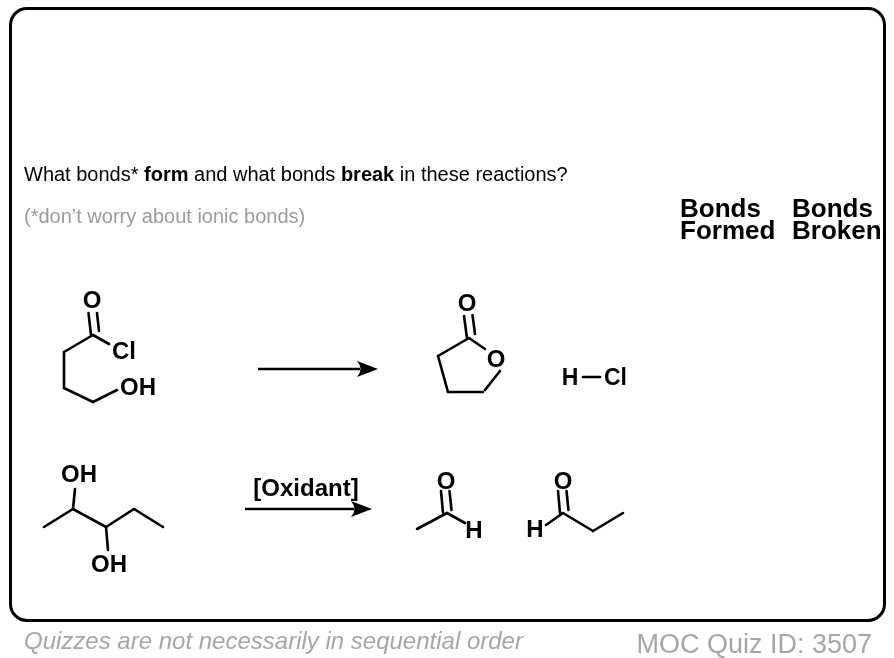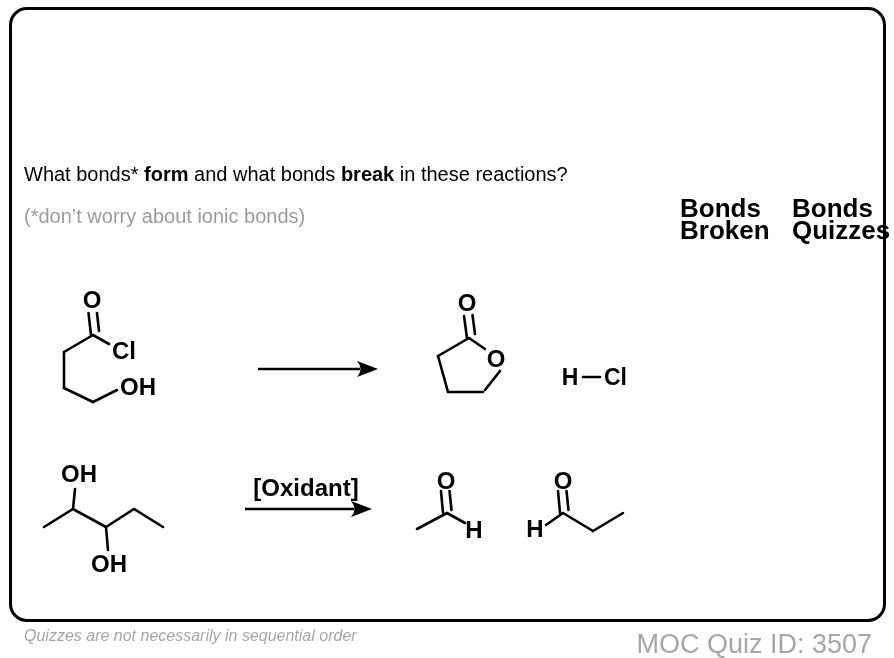--- a/index.html
+++ b/index.html
@@ -72,21 +72,21 @@
   .oxidant-label {
     font-family: "Liberation Sans", sans-serif;
     font-weight: normal;
     font-size: 20px;
     fill: #000;
   }
 
   .footer-note {
     position: absolute;
     left: 24px; top: 627px;
-    font-size: 16px;
+    font-size: 24px;
     font-style: italic;
     color: #a6a6a6;
     white-space: nowrap;
   }
   .footer-id {
     position: absolute;
     right: 22px; top: 629px;
     font-size: 27px;
     color: #a6a6a6;
     white-space: nowrap;
@@ -100,25 +100,25 @@
   <div class="quiz-box"></div>
 
   <div class="question">
     <span>What bonds* </span><b>form</b><span> and what bonds </span><b>break</b><span> in these reactions?</span>
   </div>
 
   <div class="footnote">(*don’t worry about ionic bonds)</div>
 
   <div class="col-header formed">
     <span class="hline">Bonds</span>
-    <span class="hline">Broken</span>
+    <span class="hline">Formed</span>
   </div>
   <div class="col-header broken">
     <span class="hline">Bonds</span>
-    <span class="hline">Quizzes</span>
+    <span class="hline">Broken</span>
   </div>
 
   <svg class="mol" style="left:40px; top:283px;" width="130" height="130">
     <line class="bond" x1="48.5" y1="30" x2="51" y2="52"></line>
     <line class="bond" x1="57" y1="30" x2="59" y2="48"></line>
     <line class="bond" x1="53" y1="52" x2="69" y2="61"></line>
     <line class="bond" x1="53" y1="52" x2="24" y2="69"></line>
     <line class="bond" x1="24" y1="69" x2="24" y2="105"></line>
     <line class="bond" x1="24" y1="105" x2="53" y2="119"></line>
     <line class="bond" x1="53" y1="119" x2="77" y2="107"></line>

